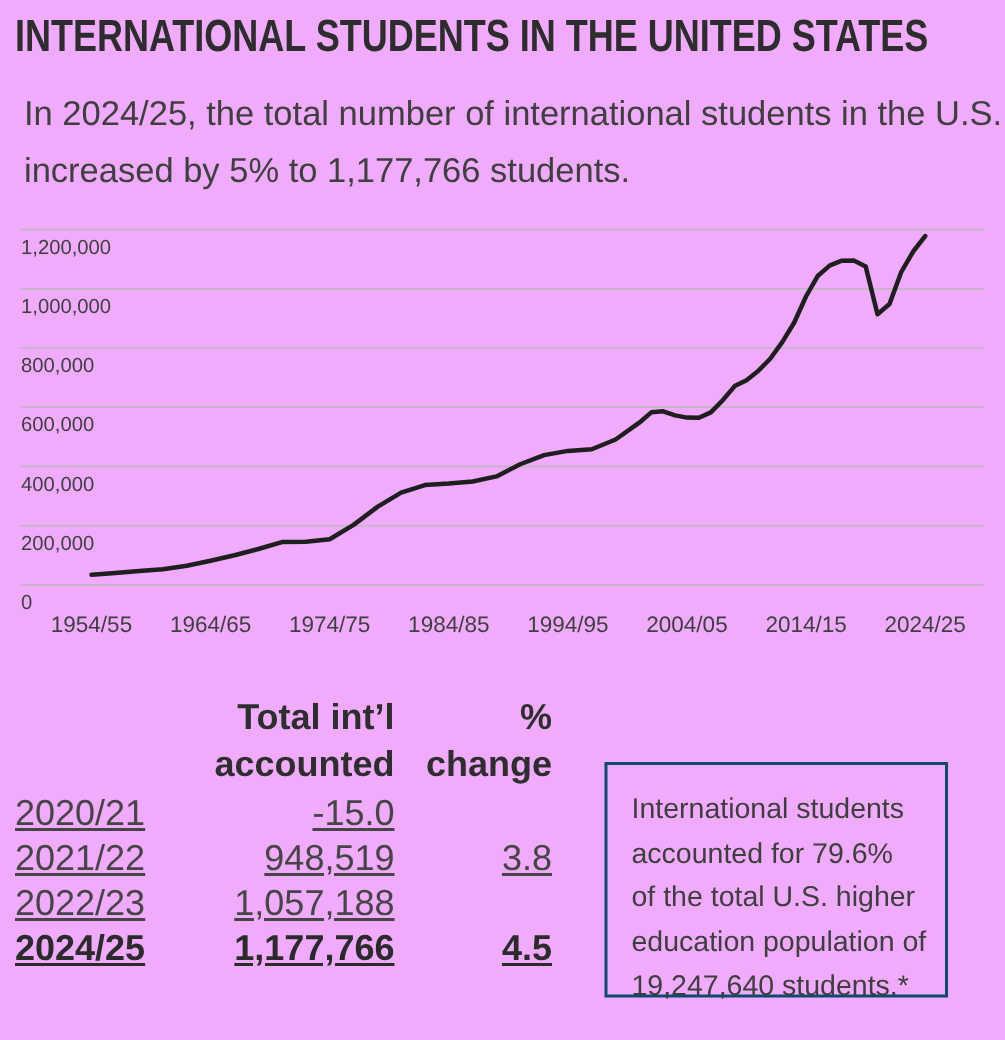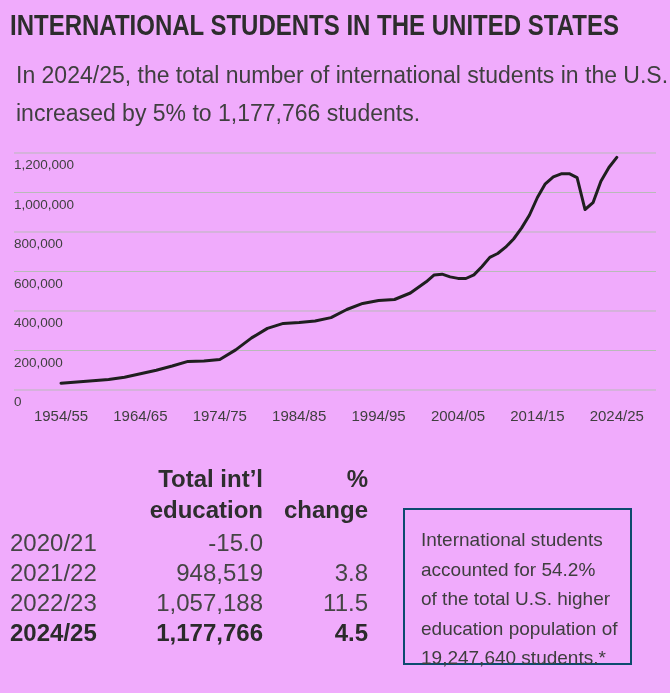--- a/index.html
+++ b/index.html
@@ -16,21 +16,21 @@
     position:absolute;left:16px;top:56px;
     font-size:23px;line-height:38px;color:#3f3f3f;
   }
 
   .chart{position:absolute;left:0;top:145px;}
 
   .datatable{position:absolute;left:10px;top:463px;width:358px;font-size:24px;}
   .thead{display:grid;grid-template-columns:82px 171px 105px;font-weight:bold;color:#2e2e2e;line-height:31px;}
   .thead .h2,.thead .h3{text-align:right;}
   .tbody{margin-top:3px;}
-  .trow{display:grid;grid-template-columns:82px 171px 105px;height:30px;line-height:30px;color:#454545;}
+  .trow{display:grid;grid-template-columns:82px 171px 105px;height:30px;line-height:30px;color:#454545;text-decoration:underline;}
   .trow .c2,.trow .c3{text-align:right;}
   .trow.bold{font-weight:bold;color:#2b2b2b;}
 
   .sidebox{
     position:absolute;left:403px;top:508px;width:229px;height:157px;
     border:2px solid #0c4a6e;box-sizing:border-box;
     padding:15px 8px 0 16px;
     font-size:19px;line-height:29.5px;color:#3e3e3e;
   }
 </style>
@@ -70,51 +70,50 @@
       <text x="537.4000000000001" y="276" font-size="15" fill="#3f3f3f" text-anchor="middle">2014/15</text>
       <text x="616.8000000000001" y="276" font-size="15" fill="#3f3f3f" text-anchor="middle">2024/25</text>
       <polyline points="61.0,238.2 76.9,237.0 92.8,235.7 108.6,234.5 124.5,232.2 140.4,228.8 156.3,225.2 172.2,221.0 188.0,216.4 203.9,216.1 219.8,214.5 235.7,204.9 251.6,192.9 267.4,183.4 283.3,178.4 299.2,177.4 315.1,176.0 331.0,172.6 346.8,164.5 362.7,158.4 378.6,155.6 394.5,154.5 410.4,148.0 426.2,136.8 434.2,129.9 442.1,129.2 450.1,131.9 458.0,133.4 465.9,133.5 473.9,129.9 481.8,121.8 489.8,112.4 497.7,108.5 505.6,102.2 513.6,94.0 521.5,83.1 529.5,70.0 537.4,52.5 545.3,38.8 553.3,31.9 561.2,28.8 569.2,28.7 577.1,32.6 585.0,64.5 593.0,57.7 600.9,36.2 608.9,22.5 616.8,12.4" fill="none" stroke="#1f1f1f" stroke-width="3" stroke-linejoin="round" stroke-linecap="round"></polyline>
     </svg>
 
   <div class="datatable">
     <div class="thead">
       <div class="h1"></div>
       <div class="h2">
         <div>Total int’l</div>
-        <div>education</div>
+        <div>accounted</div>
       </div>
       <div class="h3">
         <div>%</div>
         <div>change</div>
       </div>
     </div>
     <div class="tbody">
       <div class="trow">
         <div class="c1">2020/21</div>
         <div class="c3">-15.0</div>
       </div>
       <div class="trow">
         <div class="c1">2021/22</div>
         <div class="c2">948,519</div>
         <div class="c3">3.8</div>
       </div>
       <div class="trow">
         <div class="c1">2022/23</div>
         <div class="c2">1,057,188</div>
-        <div class="c3">11.5</div>
       </div>
       <div class="trow bold">
         <div class="c1">2024/25</div>
         <div class="c2">1,177,766</div>
         <div class="c3">4.5</div>
       </div>
     </div>
   </div>
 
   <div class="sidebox">
     <div>International students</div>
-    <div>accounted for 54.2%</div>
+    <div>accounted for 79.6%</div>
     <div>of the total U.S. higher</div>
     <div>education population of</div>
     <div>19,247,640 students.*</div>
   </div>
 
 </div>
 
 </body></html>

